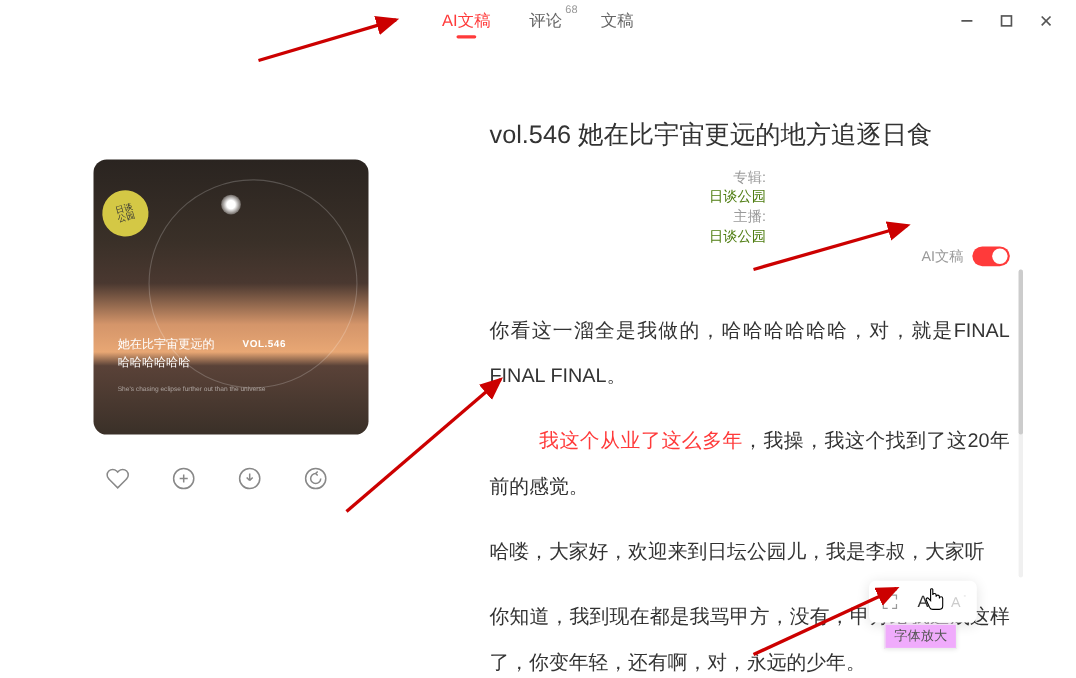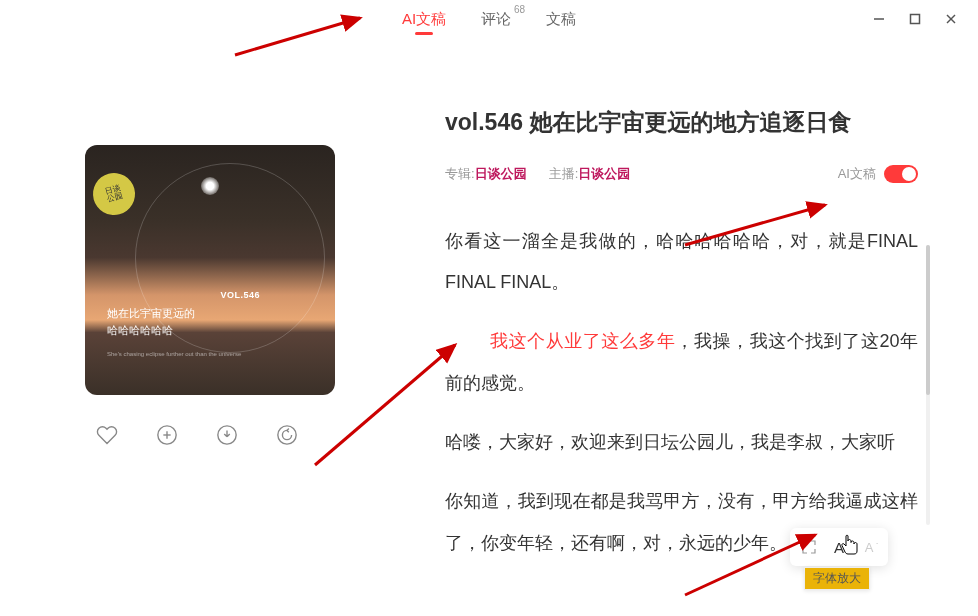--- a/index.html
+++ b/index.html
@@ -116,21 +116,21 @@
       flex-direction: column;
       align-items: center;
       justify-content: center;
       font-size: 8px;
       color: #333;
       line-height: 1;
     }
     .cover-vol {
       position: absolute;
       right: 75px;
-      top: 145px;
+      top: 162px;
       color: #fff;
       font-size: 9px;
       font-weight: bold;
       letter-spacing: 0.5px;
     }
     .cover-title {
       position: absolute;
       left: 22px;
       top: 160px;
       color: #fff;
@@ -164,35 +164,35 @@
     .right-panel {
       flex: 1;
       padding-left: 70px;
       padding-top: 10px;
       padding-right: 30px;
     }
     .episode-title {
       font-size: 23px;
       color: #333;
       line-height: 1.5;
-      font-weight: 700;
+      font-weight: 400;
     }
     .meta-row {
       display: flex;
       align-items: center;
-      margin-top: 25px;
+      margin-top: 12px;
       font-size: 13px;
+      flex-direction: column;
     }
     .meta-label {
       color: #999;
     }
     .meta-link {
-      color: #be185d;
+      color: #4d7c0f;
       margin-right: 22px;
-      font-weight: bold;
     }
     .ai-transcript-toggle {
       margin-left: auto;
       display: flex;
       align-items: center;
       gap: 8px;
     }
     .ai-label {
       font-size: 13px;
       color: #999;
@@ -261,21 +261,21 @@
       right: 118px;
       font-size: 18px;
       z-index: 10;
       color: #000;
       pointer-events: none;
     }
     .tooltip {
       position: absolute;
       bottom: 26px;
       right: 108px;
-      background: #eab308;
+      background: #f0abfc;
       border: 1px solid #eee;
       padding: 2px 8px;
       font-size: 12px;
       color: #555;
       box-shadow: 0 1px 4px rgba(0,0,0,0.1);
     }
     .arrow {
       position: absolute;
       color: #c00;
       pointer-events: none;

